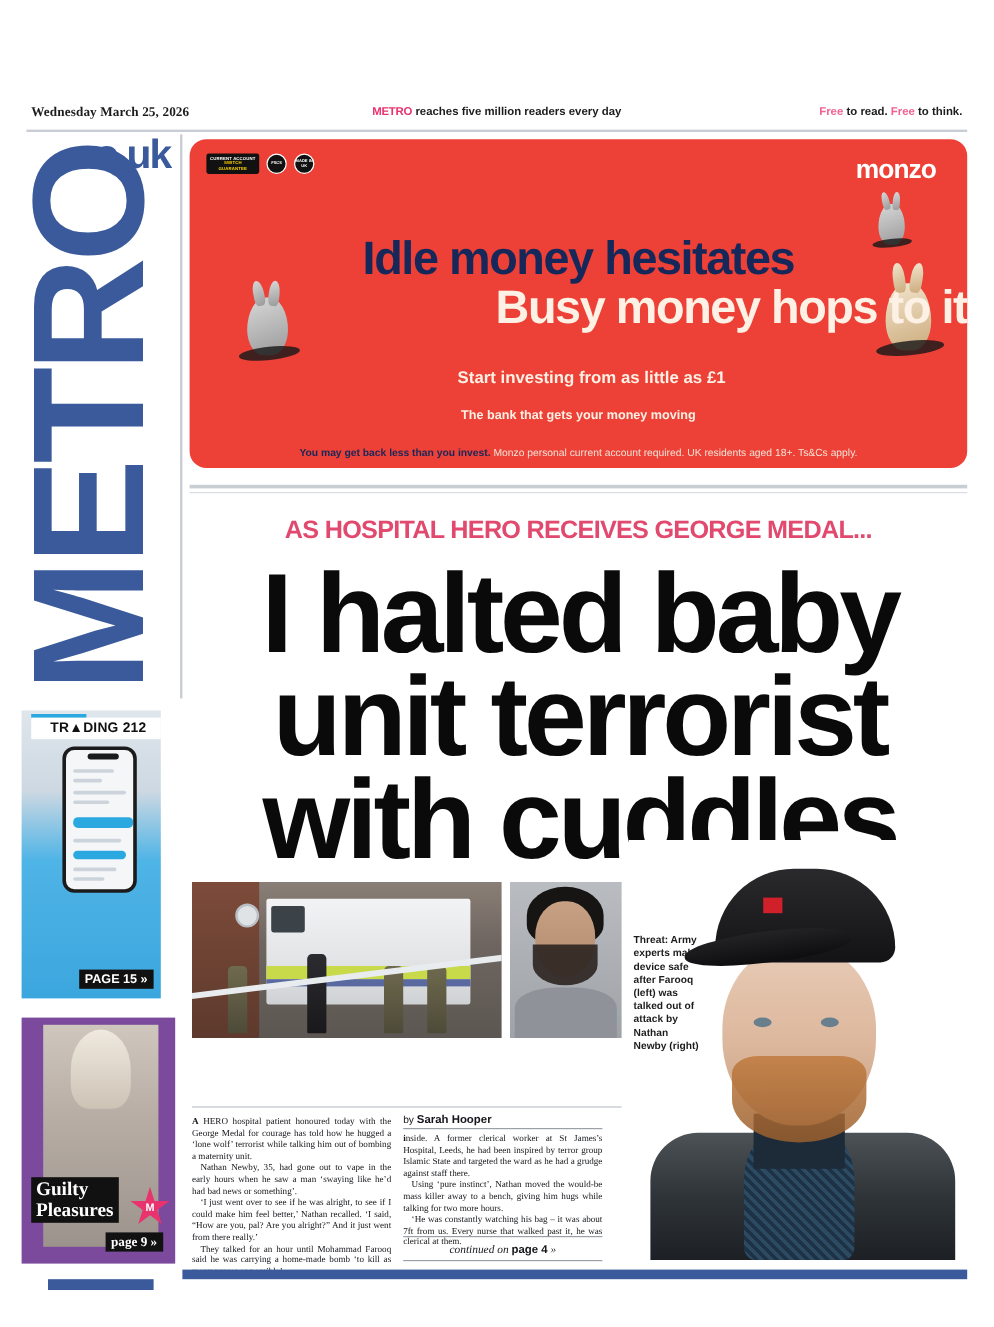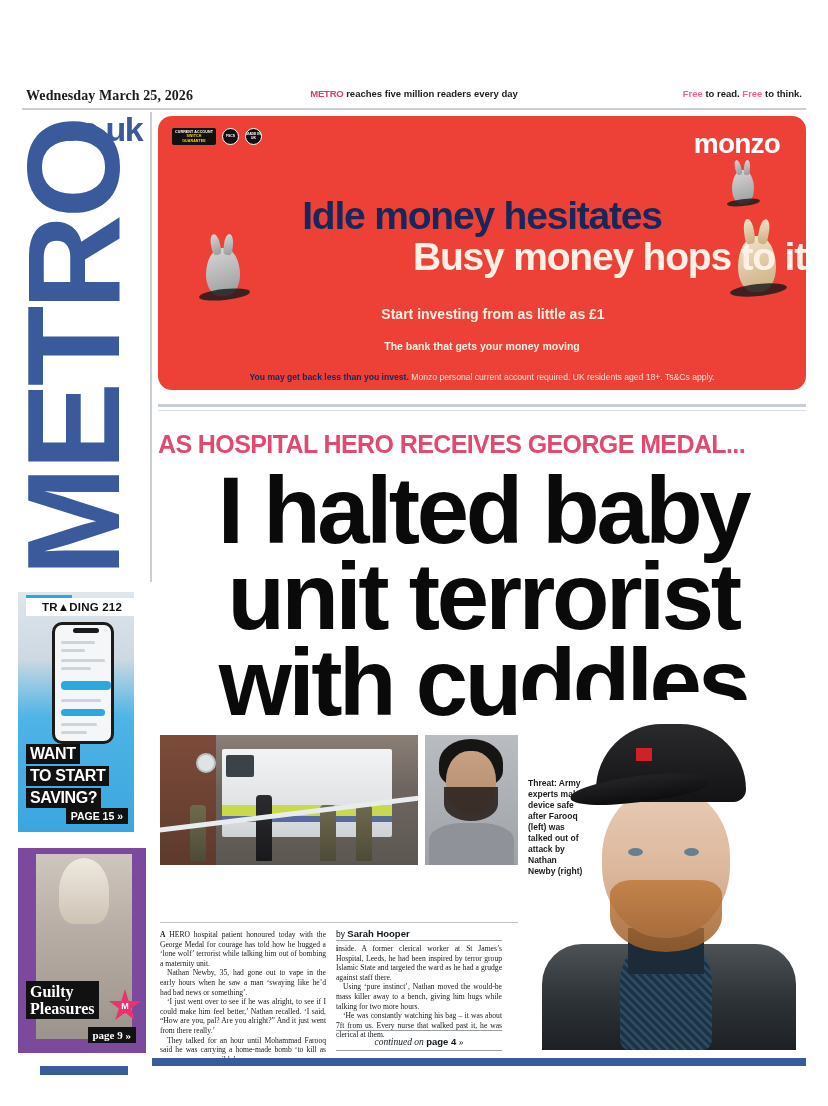--- a/index.html
+++ b/index.html
@@ -12,21 +12,21 @@
   .page { position: relative; width: 828px; height: 1106px; background: #fff; }
 
   
   .topstrip {
     position: absolute; left: 0; top: 88px; width: 828px; height: 22px;
     display: flex; align-items: center;
   }
   .date {
     position: absolute; left: 26px; top: 0;
     font-family: "Liberation Serif", serif;
-    font-weight: 700; font-size: 14px; color: #1c1c1c; letter-spacing: .1px;
+    font-weight: 700; font-size: 11px; color: #1c1c1c; letter-spacing: .1px;
   }
   .strapline {
     position: absolute; left: 0; right: 0; top: 0; text-align: center;
     font-size: 9.5px; font-weight: 700; color: #1c1c1c;
   }
   .strapline .metro-red { color: #e8336e; font-weight: 800; letter-spacing: -.2px; }
   .freeline {
     position: absolute; right: 26px; top: 0;
     font-size: 9.5px; font-weight: 700; color: #1c1c1c;
   }
@@ -70,21 +70,21 @@
     color: #fff; font-size: 3.6px; font-weight: 800; line-height: 4.4px; letter-spacing: .1px;
   }
   .badge-switch b { color: #ffd400; }
   .badge-circ {
     width: 17px; height: 17px; border-radius: 50%; background: #111; border: 1.4px solid #fff;
     display: flex; align-items: center; justify-content: center;
     color: #fff; font-size: 3.4px; font-weight: 800; text-align: center; line-height: 3.8px;
   }
   .monzo-logo {
     position: absolute; right: 26px; top: 12px;
-    color: #fff; font-size: 28px; font-weight: 700; letter-spacing: -.8px;
+    color: #fff; font-size: 22px; font-weight: 700; letter-spacing: -.8px;
   }
   .monzo-h1 {
     position: absolute; left: 0; right: 0; top: 78px; text-align: center;
     font-size: 39px; font-weight: 800; color: #16285a; letter-spacing: -1.2px;
   }
   .monzo-h2 {
     position: absolute; left: 0; right: 0; top: 119px; text-align: right;
     font-size: 39px; font-weight: 800; color: #fdf0e4; letter-spacing: -1.2px;
   }
   .monzo-sub1 {
@@ -129,22 +129,22 @@
   .rule-under-ad {
     position: absolute; left: 158px; top: 404px; width: 648px; height: 3px; background: #c9cdd4;
   }
   .rule-under-ad2 {
     position: absolute; left: 158px; top: 410px; width: 648px; height: 1px; background: #d9dde3;
   }
 
   
   .kicker {
     position: absolute; left: 158px; top: 430px; width: 648px;
-    color: #e14a6e;
-    font-size: 25px; font-weight: 800; letter-spacing: -.6px;
+    text-align: center; color: #e14a6e;
+    font-size: 21px; font-weight: 800; letter-spacing: -.6px;
   }
   .headline {
     position: absolute; left: 158px; top: 468px; width: 650px;
     text-align: center; color: #0a0a0a;
     font-size: 94px; font-weight: 800; line-height: 86px;
     letter-spacing: -3.4px; font-stretch: condensed;
   }
   .headline span { display: block; white-space: nowrap; }
 
   
@@ -407,25 +407,20 @@
       <div class="ln" style="top:16px;width:34px;"></div>
       <div class="ln" style="top:24px;width:24px;"></div>
       <div class="ln" style="top:34px;width:44px;"></div>
       <div class="ln" style="top:42px;width:30px;"></div>
       <div class="ln blue" style="top:56px;"></div>
       <div class="ln" style="top:74px;width:40px;"></div>
       <div class="ln blue" style="top:84px;height:7px;width:44px;"></div>
       <div class="ln" style="top:98px;width:36px;"></div>
       <div class="ln" style="top:106px;width:26px;"></div>
     </div>
-    <div class="promo-want">
-      <span class="l">WANT</span><br>
-      <span class="l">TO START</span><br>
-      <span class="l">SAVING?</span>
-    </div>
     <div class="promo-page">PAGE 15 »</div>
   </div>
 
   <div class="promo-gp">
     <div class="gp-figure">
       <div class="gp-hair"></div>
     </div>
     <div class="gp-star">
       <i>M</i>
     </div>

